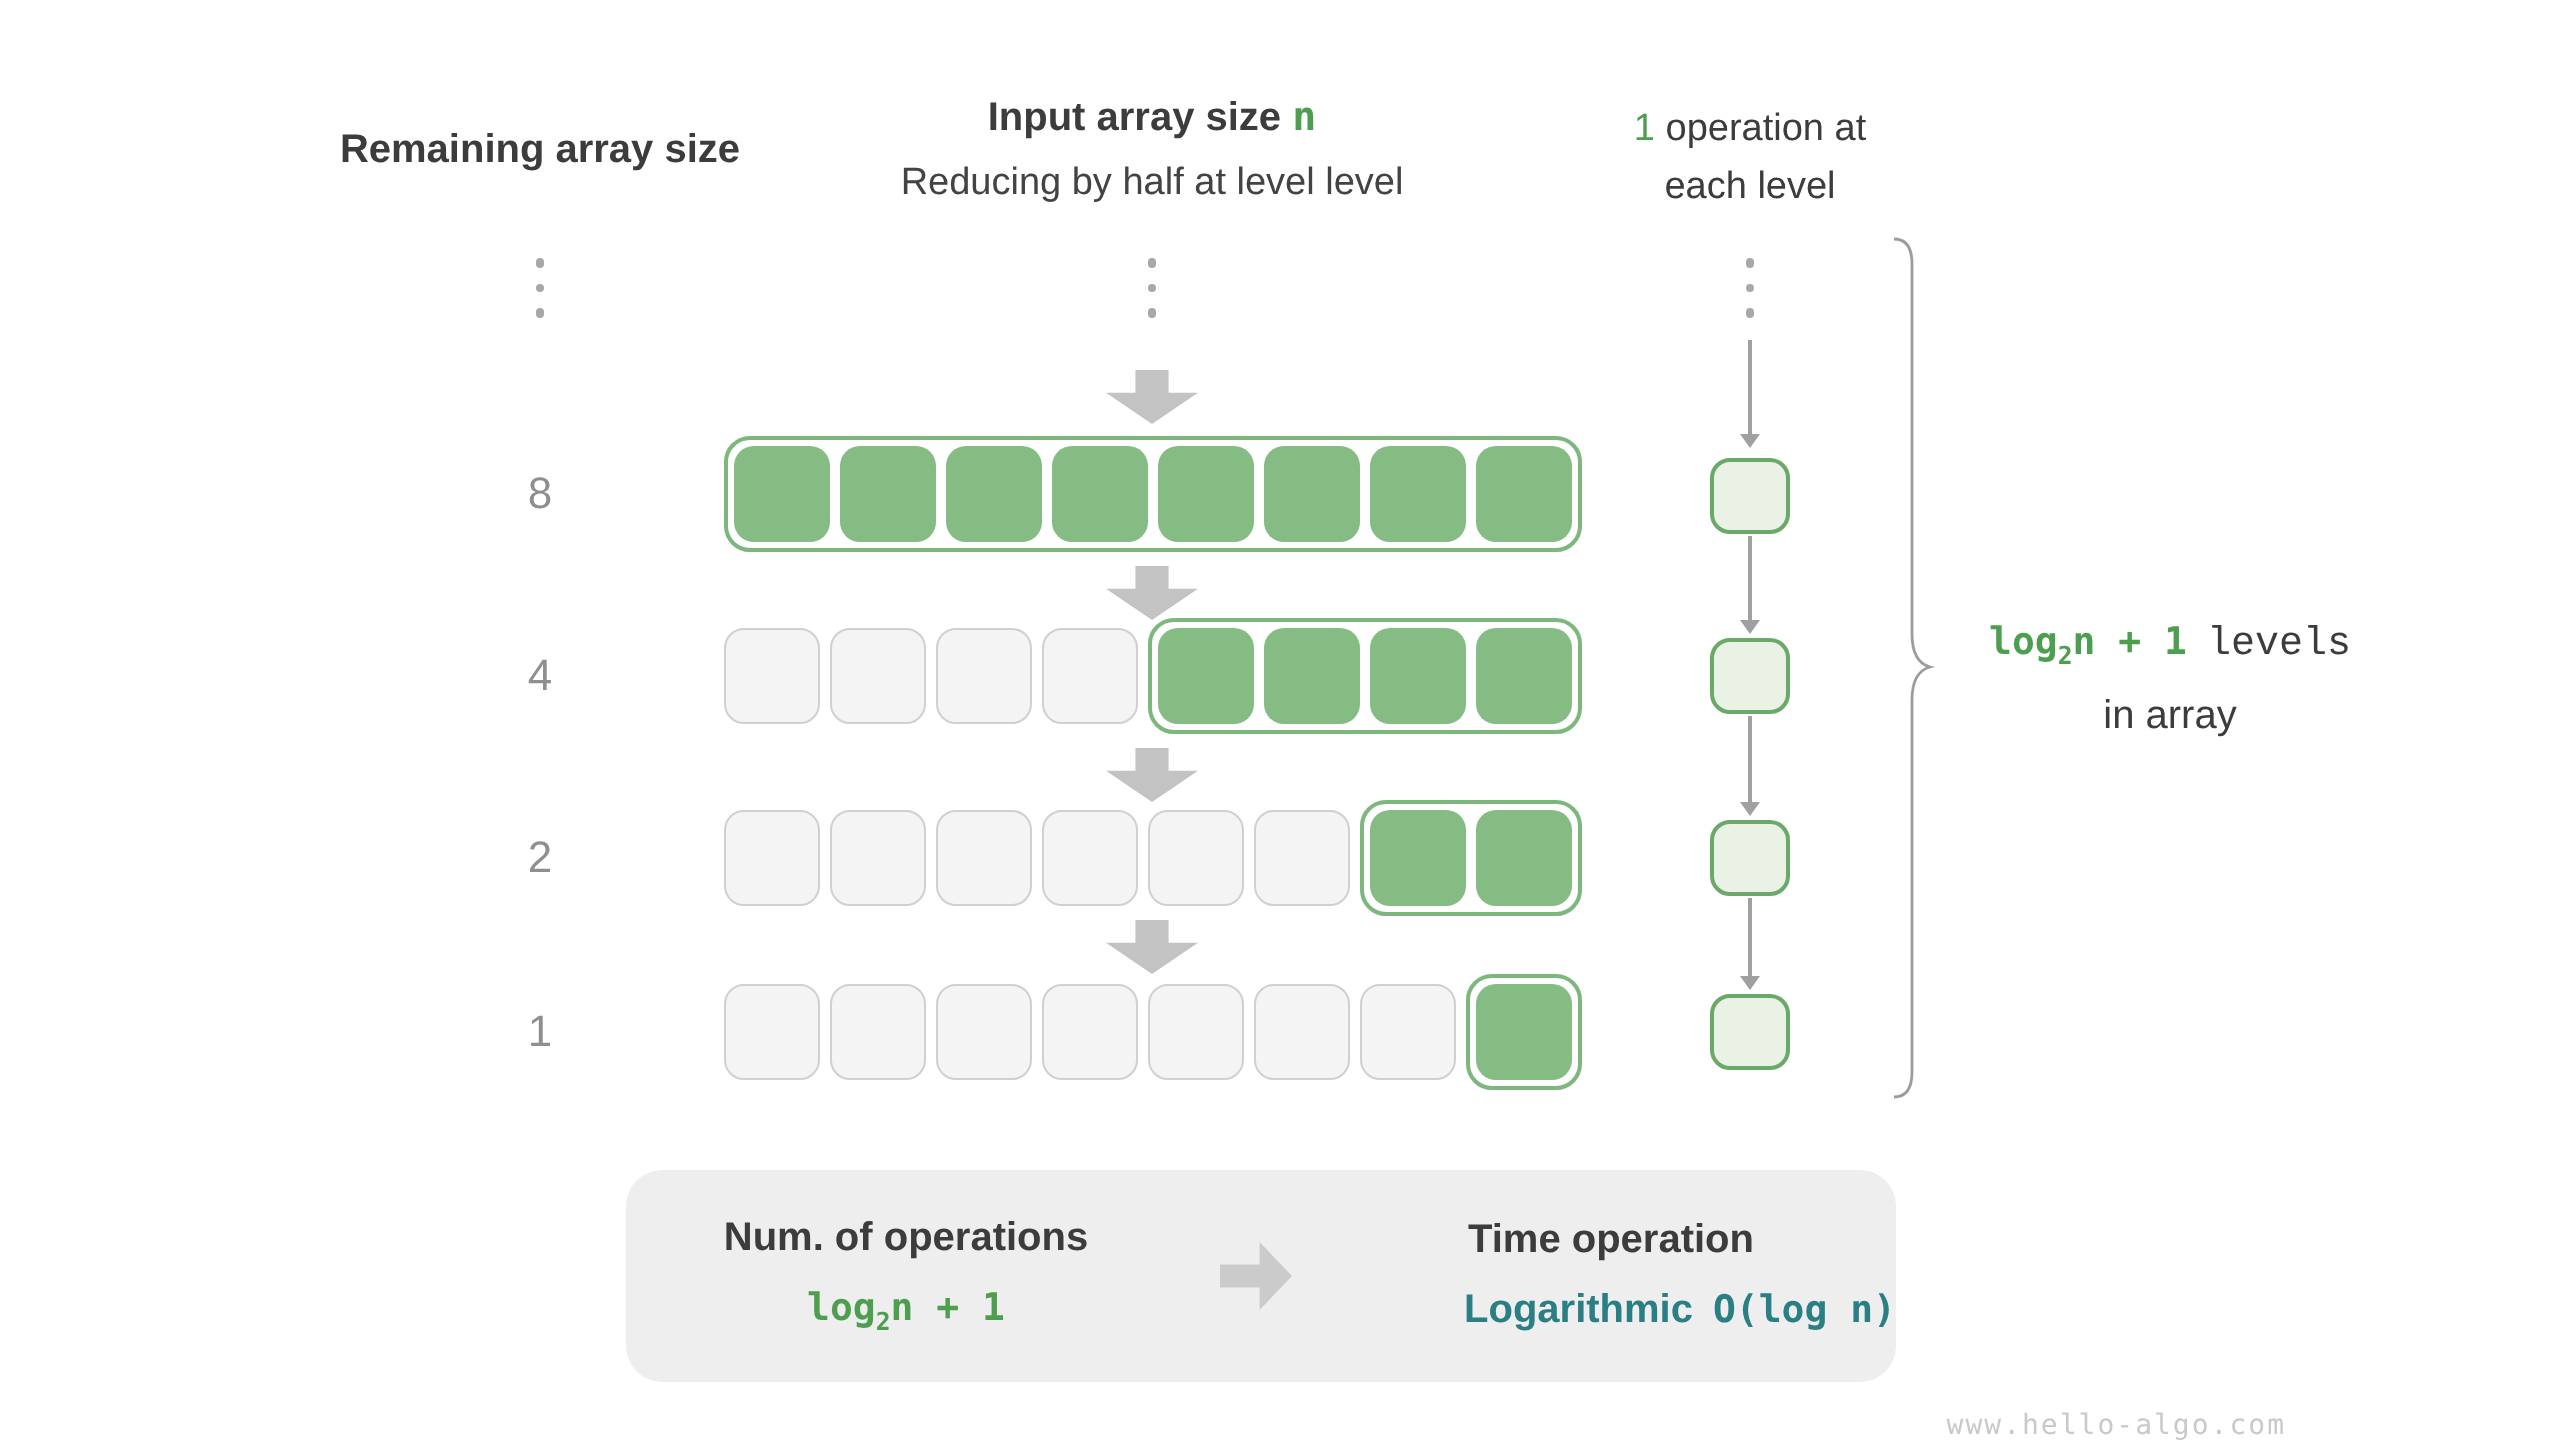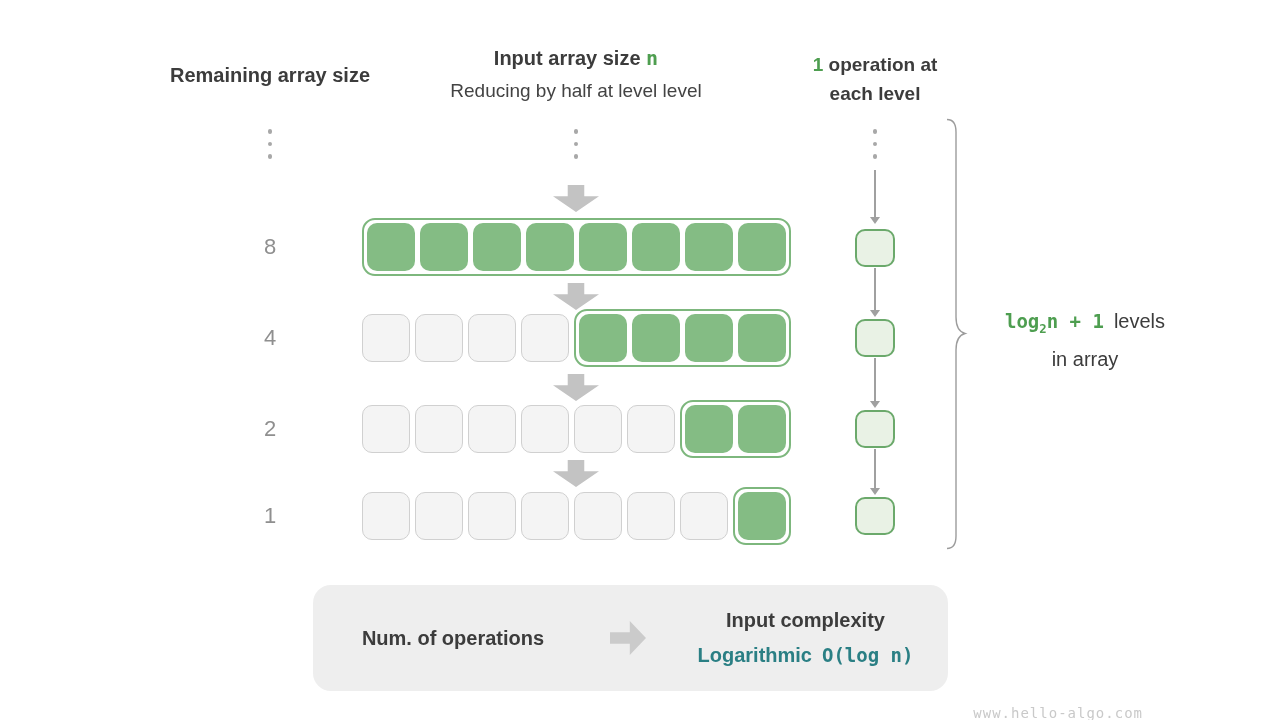--- a/index.html
+++ b/index.html
@@ -12,21 +12,21 @@
   *{margin:0;padding:0;box-sizing:border-box;}
   body{background:#fff;font-family:"Liberation Sans",sans-serif;}
   .canvas{position:relative;width:1188px;height:720px;background:#fff;overflow:hidden;}
 
   
   .hdr{position:absolute;text-align:center;color:var(--dark);}
   .hdr-left{left:120px;top:64px;width:300px;font-size:20px;font-weight:bold;}
   .hdr-center{left:420px;top:46px;width:312px;}
   .hdr-center .t1{font-size:20px;font-weight:bold;}
   .hdr-center .t2{font-size:19px;margin-top:10px;color:#434343;}
-  .hdr-right{left:780px;top:50px;width:190px;font-size:19px;font-weight:bold;line-height:29px;}
+  .hdr-right{left:780px;top:50px;width:190px;font-size:19px;font-weight:normal;line-height:29px;}
   .gtxt{color:var(--text-green);}
   .mono{font-family:"DejaVu Sans Mono",monospace;}
 
   
   .dots{position:absolute;display:flex;flex-direction:column;gap:8px;align-items:center;width:6px;}
   .dot{width:4.5px;height:4.5px;border-radius:50%;background:#A8A8A8;}
 
   
   .big-arrow{position:absolute;left:553px;width:46px;height:27px;background:var(--arrow-gray);
     clip-path:polygon(32% 0,68% 0,68% 42%,100% 42%,50% 100%,0 42%,32% 42%);}
@@ -47,34 +47,34 @@
   .thin-arrow{position:absolute;left:874px;width:1.5px;background:var(--line-gray);}
   .thin-arrow-head{position:absolute;left:870px;width:0;height:0;
     border-left:5px solid transparent;border-right:5px solid transparent;
     border-top:7px solid var(--line-gray);}
 
   
   .brace{position:absolute;left:941px;top:118px;}
   .brace-label{position:absolute;left:975px;top:306px;width:220px;text-align:center;
     font-size:20px;line-height:30px;color:var(--dark);}
   .brace-label .formula{font-size:19px;font-weight:bold;}
-  .brace-label .lv{margin-left:10px;}
+  .brace-label .lv{margin-left:10px;font-family:Liberation Mono, monospace;}
   sub{font-size:0.65em;}
 
   
   .summary{position:absolute;left:313px;top:585px;width:635px;height:106px;
     background:var(--box-bg);border-radius:18px;display:flex;align-items:center;}
   .sum-col{text-align:center;}
   .sum-col.left{width:280px;}
   .sum-col.right{width:285px;}
   .sum-title{font-size:20px;font-weight:bold;color:var(--dark);}
   .sum-formula{margin-top:12px;font-size:19px;font-weight:bold;}
   .right-arrow{width:36px;height:34px;background:#CBCBCB;margin:0 17px;
     clip-path:polygon(0 33%,55% 33%,55% 0,100% 50%,55% 100%,55% 67%,0 67%);}
-  .sum-value{margin-top:12px;font-size:20px;font-weight:bold;color:var(--teal);}
+  .sum-value{margin-top:12px;font-size:20px;font-weight:bold;color:var(--teal);text-align:right;}
   .sum-value .notation{font-size:19px;margin-left:10px;}
 
   .watermark{position:absolute;right:45px;top:705px;font-size:14px;letter-spacing:1px;
     color:var(--watermark);font-family:"DejaVu Sans Mono",monospace;}
 </style>
 </head>
 <body>
 
 <div class="canvas">
 
@@ -187,23 +187,24 @@
   </svg>
 
   <div class="brace-label">
     <span class="formula gtxt mono"><span>log</span><sub>2</sub><span>n + 1</span></span><span class="lv">levels</span><br>
     <span>in array</span>
   </div>
 
   <div class="summary">
     <div class="sum-col left">
       <div class="sum-title">Num. of operations</div>
+      <div class="sum-formula gtxt mono"><span>log</span><sub>2</sub><span>n + 1</span></div>
     </div>
     <div class="right-arrow"></div>
     <div class="sum-col right">
-      <div class="sum-title">Input complexity</div>
+      <div class="sum-title">Time operation</div>
       <div class="sum-value"><span>Logarithmic</span><span class="notation mono">O(log n)</span></div>
     </div>
   </div>
 
   <div class="watermark">www.hello-algo.com</div>
 
 </div>
 
 </body></html>

